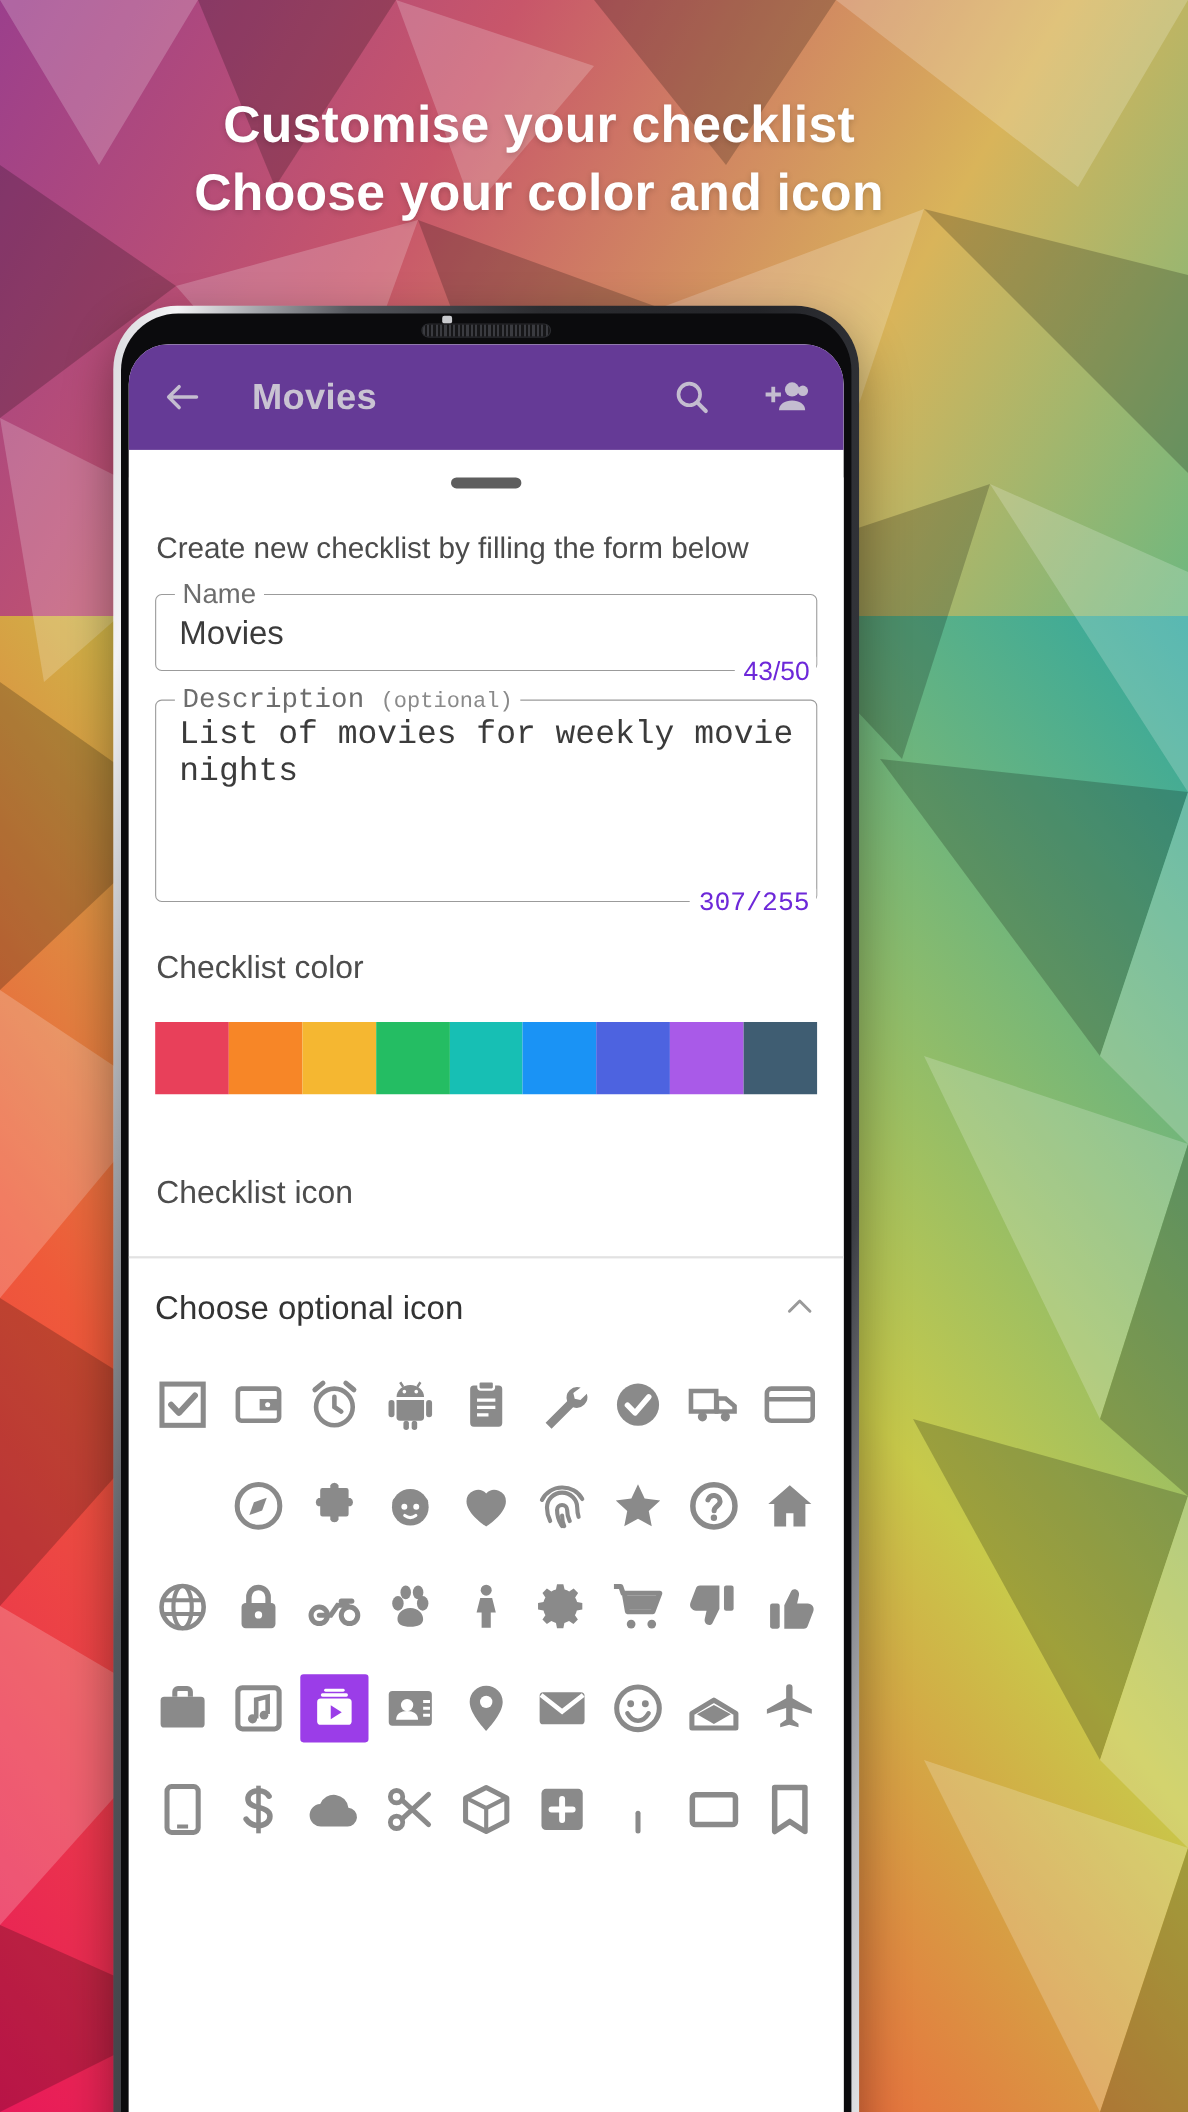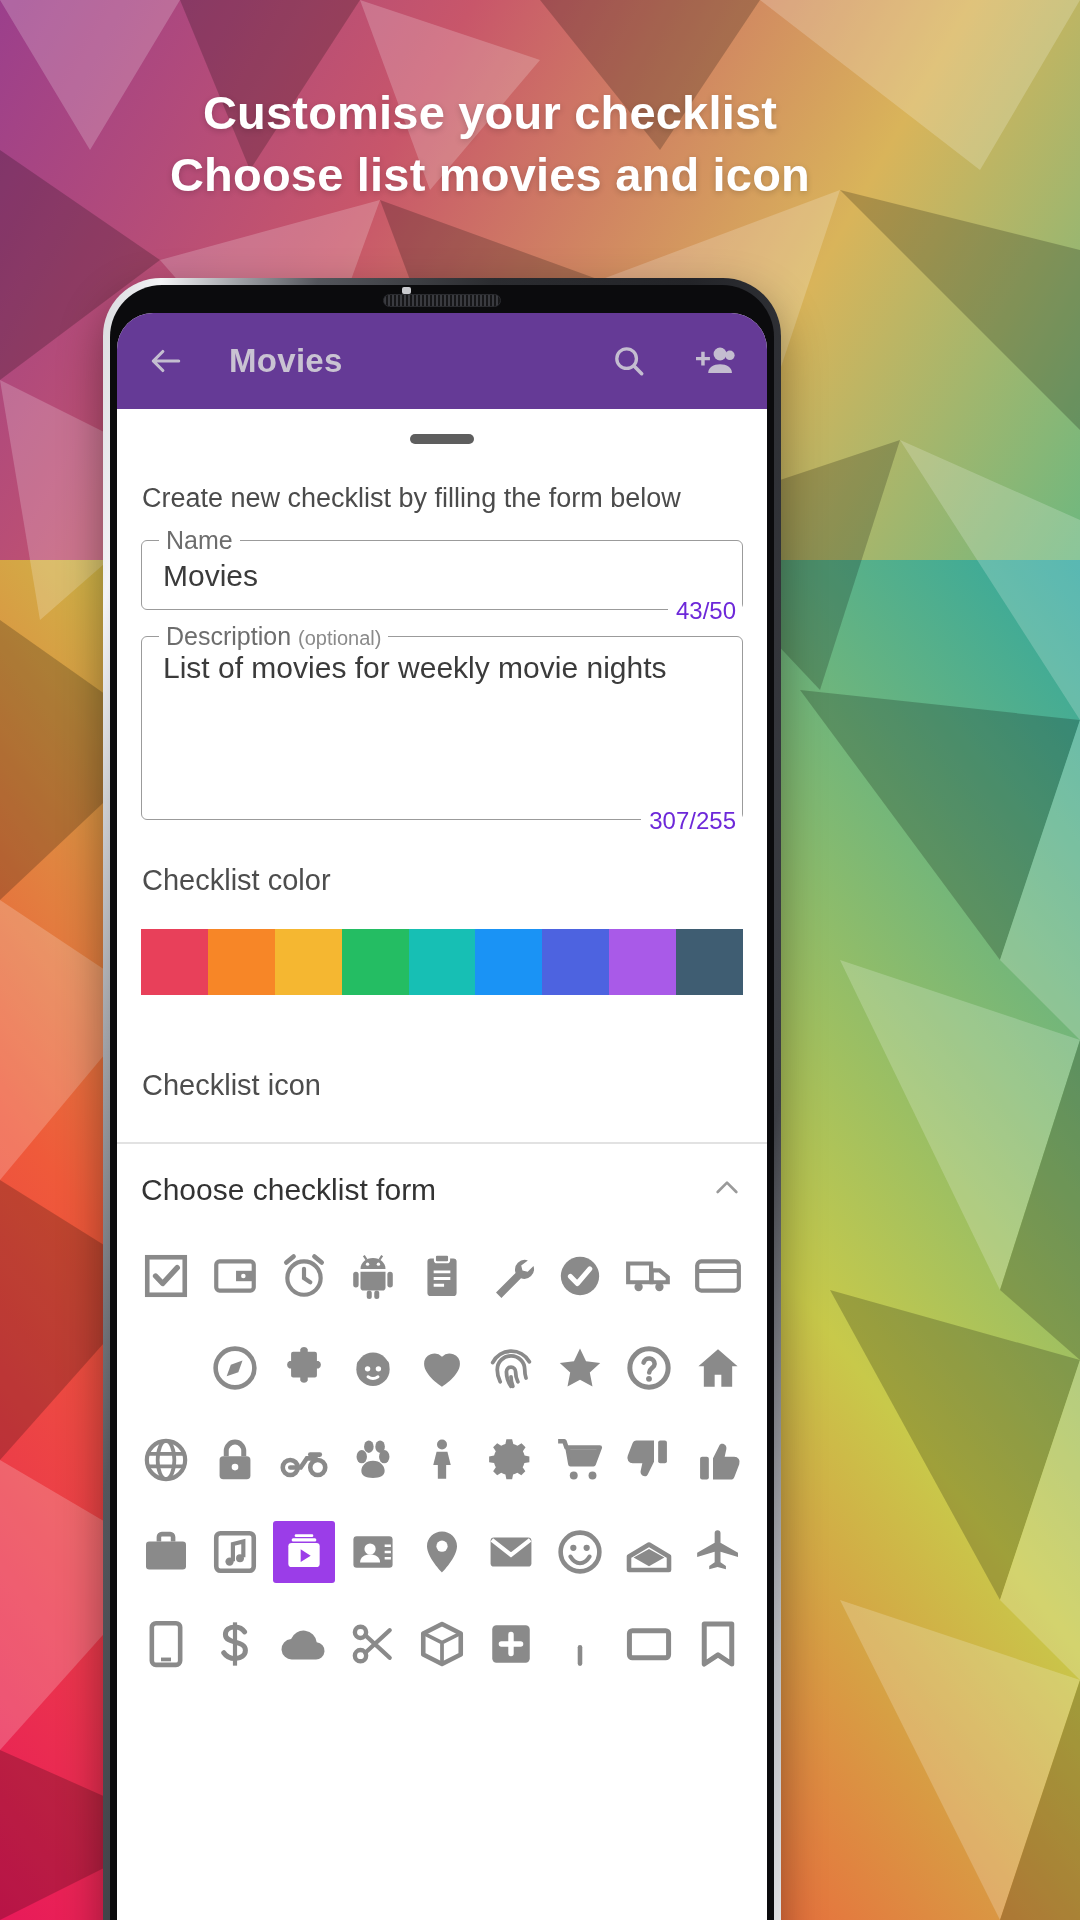--- a/index.html
+++ b/index.html
@@ -114,21 +114,21 @@
   }
 
   
   .field {
     position: relative;
     margin: 26px 24px 0 24px;
     border: 1.6px solid #9b9b9b;
     border-radius: 6px;
   }
   .field.name { height: 70px; }
-  .field.desc { height: 184px; }
+  .field.desc { height: 184px; font-family: Liberation Mono, monospace; }
   .field-legend {
     position: absolute;
     top: -15px; left: 17px;
     background: #ffffff;
     padding: 0 7px;
     color: #6d6d6d;
     font-size: 25px;
     white-space: nowrap;
   }
   .field-legend .opt { font-size: 20px; color: #8a8a8a; }
@@ -249,21 +249,21 @@
     <polygon points="170,1560 340,1480 270,1740" fill="#000000"></polygon>
     <polygon points="840,1600 1080,1680 1000,1920" fill="#ffffff"></polygon>
     <polygon points="0,1750 180,1830 0,1920" fill="#000000"></polygon>
     <polygon points="180,1830 360,1750 300,1920" fill="#ffffff"></polygon>
     <polygon points="1000,1920 1080,1680 1080,1920" fill="#000000"></polygon>
   </g>
 </svg>
 
 <div class="headline">
   <div>Customise your checklist</div>
-  <div>Choose list movies and icon</div>
+  <div>Choose your color and icon</div>
 </div>
 
 <div class="phone">
   <div class="phone-inner">
     <div class="sensor-dot"></div>
     <div class="speaker"></div>
 
     <div class="screen">
 
       <div class="toolbar">
@@ -320,21 +320,21 @@
             <div class="swatch" style="background: rgb(77, 99, 224);"></div>
             <div class="swatch" style="background: rgb(169, 90, 232);"></div>
             <div class="swatch" style="background: rgb(63, 93, 114);"></div>
           </div>
 
         <div class="section-label icon-title">Checklist icon</div>
 
         <div class="divider"></div>
 
         <div class="choose-row">
-          <div class="choose-label">Choose checklist form</div>
+          <div class="choose-label">Choose optional icon</div>
           <div>
             <svg width="32" height="32" viewBox="0 0 24 24">
               <path fill="none" stroke="#9a9a9a" stroke-width="2" stroke-linecap="round" stroke-linejoin="round" d="M5 15l7-7 7 7"></path>
             </svg>
           </div>
         </div>
 
         <div class="icon-grid">
             <div class="icon-cell">
               <svg width="50" height="50" viewBox="0 0 24 24">

